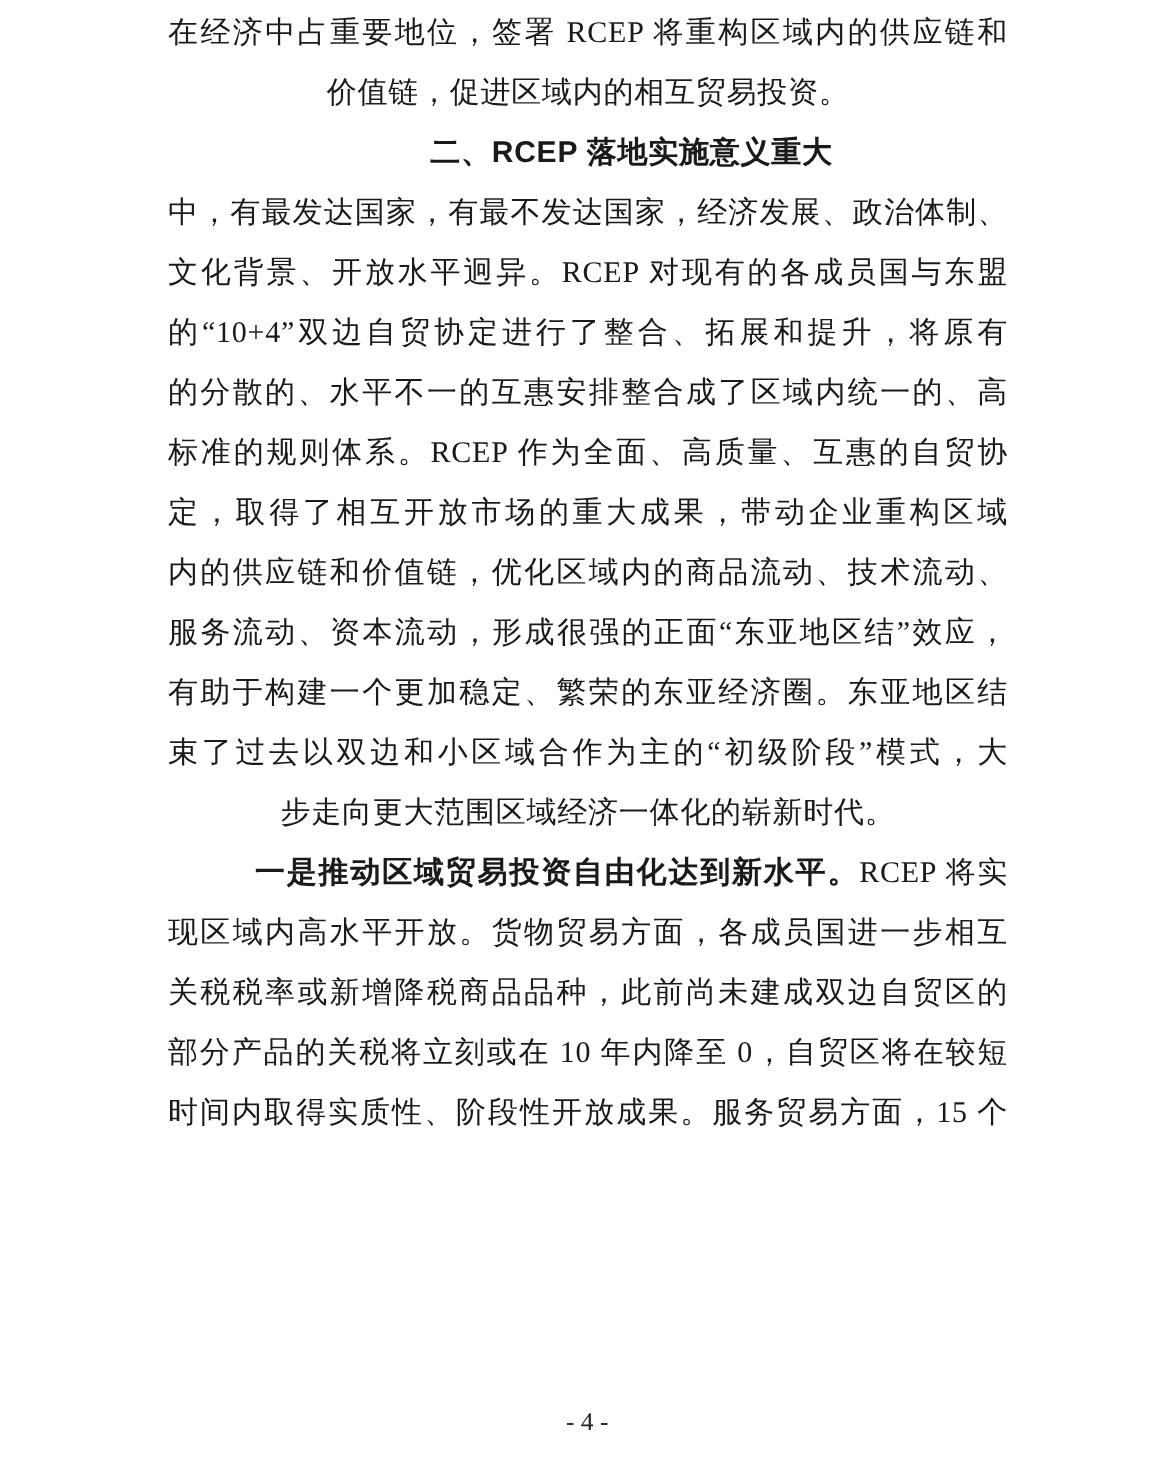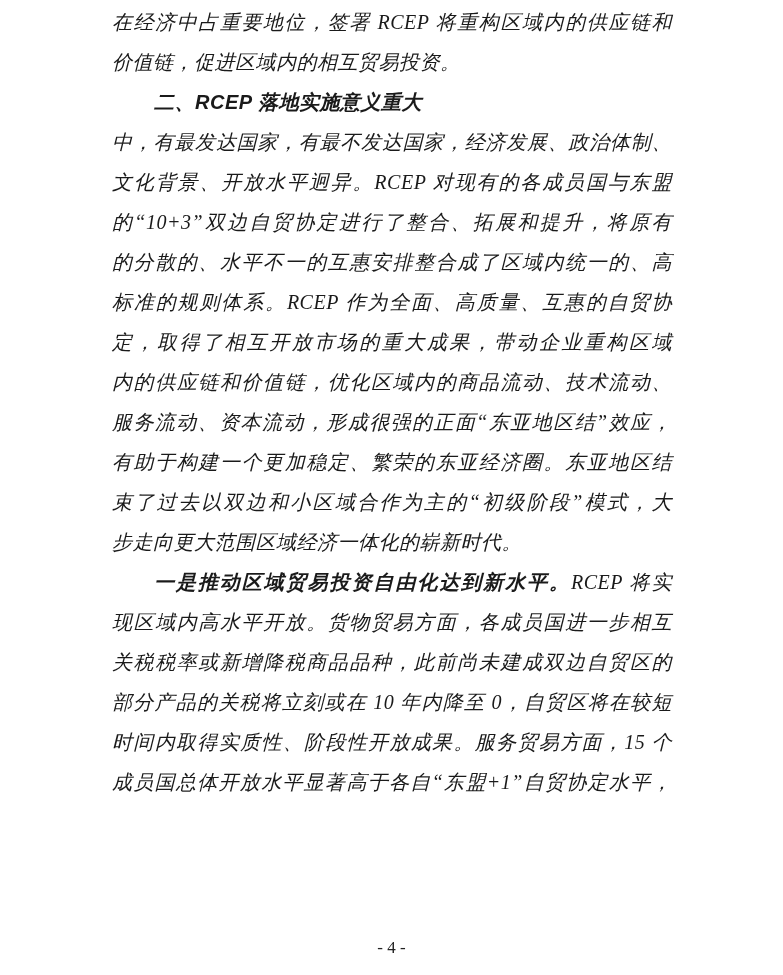--- a/index.html
+++ b/index.html
@@ -14,44 +14,44 @@
     background: #ffffff;
     overflow: hidden;
     font-family: "Liberation Serif", "DejaVu Serif", serif;
     color: #1a1a1a;
   }
   .text-block {
     position: absolute;
     left: 112px;
     top: 2px;
     width: 560px;
-    font-style: italic;
   }
   .line {
     height: 40px;
     line-height: 40px;
     font-size: 20px;
     letter-spacing: 0.5px;
-    text-align: left;
+    text-align: center;
     white-space: nowrap;
   }
   .line.just {
     text-align: justify;
     text-align-last: justify;
   }
   .line.ind {
     text-indent: 42px;
   }
   .line.heading {
     font-family: "Liberation Sans", "DejaVu Sans", sans-serif;
     font-weight: 700;
   }
   .seg.bold {
     font-family: "Liberation Sans", "DejaVu Sans", sans-serif;
     font-weight: 700;
+    margin-left: 16px;
   }
   .footer {
     position: absolute;
     left: 0;
     top: 933px;
     width: 783px;
     text-align: center;
     font-size: 17px;
     line-height: 30px;
     color: #222222;
@@ -61,30 +61,29 @@
 </head>
 <body>
 
 <div class="page">
   <div class="text-block">
       <div class="line just"><span class="seg">在经济中占重要地位，签署 RCEP 将重构区域内的供应链和</span></div>
       <div class="line"><span class="seg">价值链，促进区域内的相互贸易投资。</span></div>
       <div class="line ind heading"><span class="seg bold">二、RCEP 落地实施意义重大</span></div>
       <div class="line just"><span class="seg">中，有最发达国家，有最不发达国家，经济发展、政治体制、</span></div>
       <div class="line just"><span class="seg">文化背景、开放水平迥异。RCEP 对现有的各成员国与东盟</span></div>
-      <div class="line just"><span class="seg">的“10+3”双边自贸协定进行了整合、拓展和提升，将原有</span></div>
+      <div class="line just"><span class="seg">的“10+4”双边自贸协定进行了整合、拓展和提升，将原有</span></div>
       <div class="line just"><span class="seg">的分散的、水平不一的互惠安排整合成了区域内统一的、高</span></div>
       <div class="line just"><span class="seg">标准的规则体系。RCEP 作为全面、高质量、互惠的自贸协</span></div>
       <div class="line just"><span class="seg">定，取得了相互开放市场的重大成果，带动企业重构区域</span></div>
       <div class="line just"><span class="seg">内的供应链和价值链，优化区域内的商品流动、技术流动、</span></div>
       <div class="line just"><span class="seg">服务流动、资本流动，形成很强的正面“东亚地区结”效应，</span></div>
       <div class="line just"><span class="seg">有助于构建一个更加稳定、繁荣的东亚经济圈。东亚地区结</span></div>
       <div class="line just"><span class="seg">束了过去以双边和小区域合作为主的“初级阶段”模式，大</span></div>
       <div class="line"><span class="seg">步走向更大范围区域经济一体化的崭新时代。</span></div>
       <div class="line just ind"><span class="seg bold">一是推动区域贸易投资自由化达到新水平。</span><span class="seg">RCEP 将实</span></div>
       <div class="line just"><span class="seg">现区域内高水平开放。货物贸易方面，各成员国进一步相互</span></div>
       <div class="line just"><span class="seg">关税税率或新增降税商品品种，此前尚未建成双边自贸区的</span></div>
       <div class="line just"><span class="seg">部分产品的关税将立刻或在 10 年内降至 0，自贸区将在较短</span></div>
       <div class="line just"><span class="seg">时间内取得实质性、阶段性开放成果。服务贸易方面，15 个</span></div>
-      <div class="line just"><span class="seg">成员国总体开放水平显著高于各自“东盟+1”自贸协定水平，</span></div>
     </div>
   <div class="footer">- 4 -</div>
 </div>
 
 </body></html>

